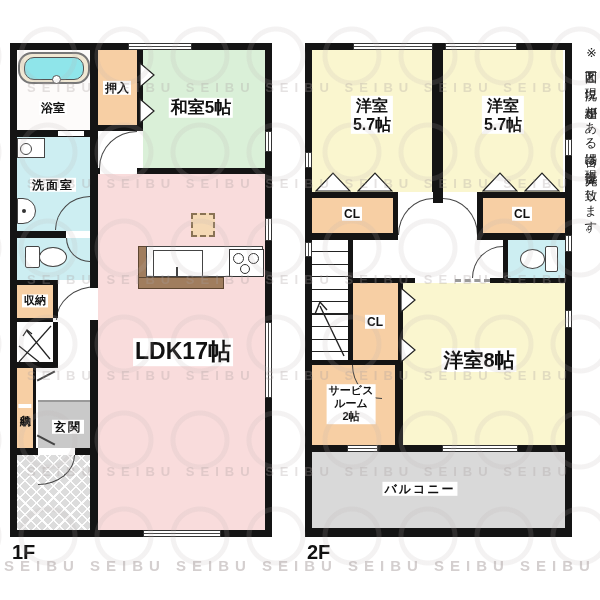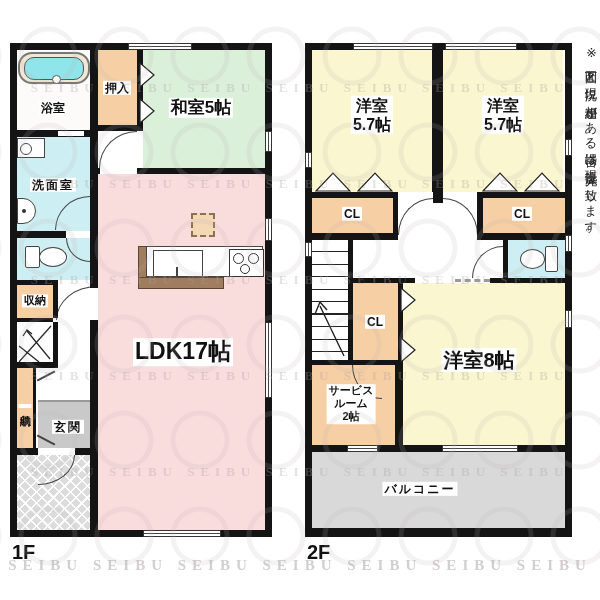--- a/index.html
+++ b/index.html
@@ -24,21 +24,21 @@
   .c-balc{background:#d9d9d9;} .c-bathfloor{background:#fdfbfa;}
   .porch{background:#dcdcdc;background-image:repeating-linear-gradient(45deg,rgba(255,255,255,.95) 0 1.5px,transparent 1.5px 8px),repeating-linear-gradient(-45deg,rgba(255,255,255,.95) 0 1.5px,transparent 1.5px 8px);}
   .icon{position:absolute;z-index:6;box-sizing:border-box;}
   .tri{position:absolute;z-index:13;}
   .stairs1{position:absolute;z-index:6;background:#fff;}
   .stairs2{position:absolute;z-index:6;background:#fff;background-image:repeating-linear-gradient(to bottom,transparent 0 11px,#222 11px 12.5px);}
   .floorlab{position:absolute;z-index:20;font-size:20px;font-weight:bold;color:#111;}
   .disclaimer{position:absolute;left:577px;top:45px;width:20px;height:370px;writing-mode:vertical-rl;font-size:12.5px;letter-spacing:1px;color:#222;z-index:20;line-height:1.1;}
   .watermark{position:absolute;inset:0;z-index:30;pointer-events:none;
     background-image:radial-gradient(circle,transparent 24px,rgba(185,175,175,0.16) 25px,rgba(185,175,175,0.16) 29px,transparent 30px);
-    background-size:76px 96px;background-position:10px 8px;font-family:Liberation Serif, serif;}
+    background-size:76px 96px;background-position:10px 8px;}
   .wm-row{position:absolute;left:0;width:600px;text-align:center;font-size:13px;font-weight:bold;color:rgba(170,158,158,0.30);letter-spacing:6px;white-space:nowrap;}
   .dash{position:absolute;z-index:7;}
 </style>
 </head>
 <body>
 
 <div id="stage">
 
   <div class="floor" style="left:10px;top:43px;width:262px;height:494px;">
 

